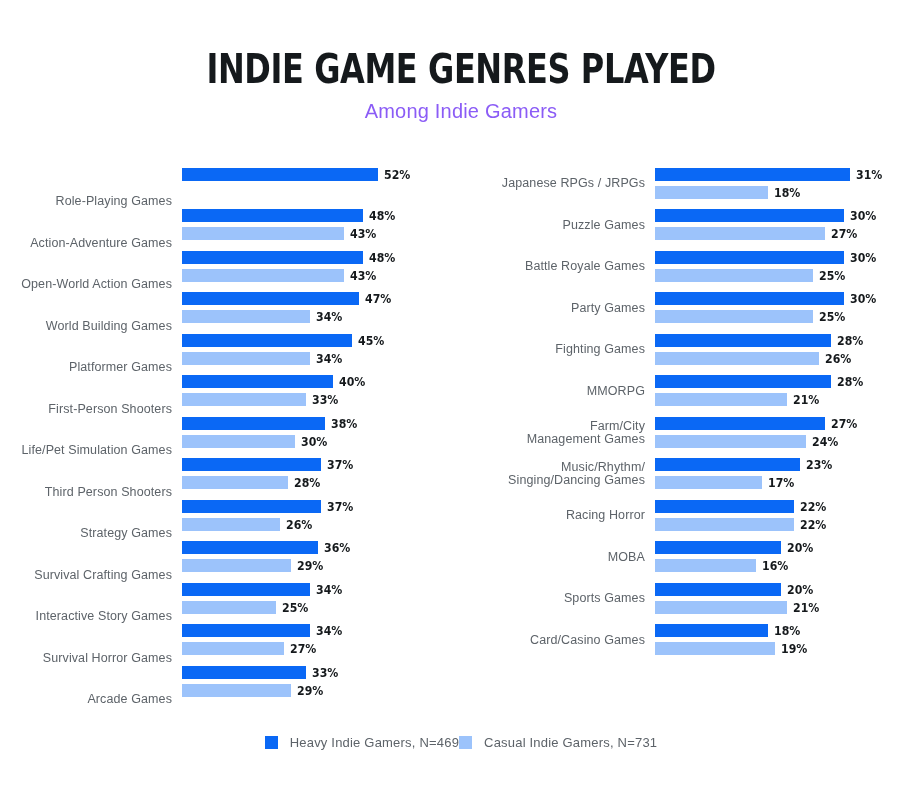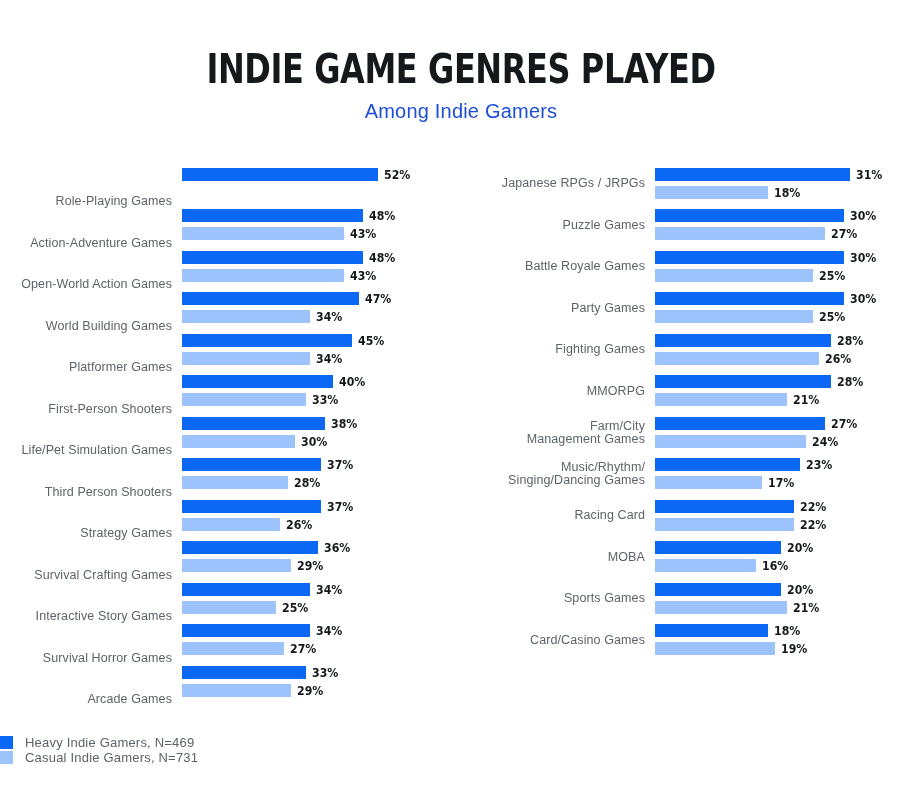--- a/index.html
+++ b/index.html
@@ -35,21 +35,21 @@
     color: #15191c;
     text-transform: uppercase;
     transform: scaleX(0.80);
     transform-origin: center;
     line-height: 1.05;
     white-space: nowrap;
   }
   .subtitle {
     margin-top: 10px;
     font-size: 20px;
-    color: #1d4ed8;
+    color: #8b5cf6;
     font-weight: 400;
     letter-spacing: 0.2px;
   }
 
   
   .columns {
     position: absolute;
     top: 163px;
     left: 0;
     width: 922px;
@@ -110,21 +110,21 @@
     white-space: nowrap;
   }
 
   
   .legend {
     position: absolute;
     top: 735px;
     left: 0;
     width: 922px;
     display: flex;
-    flex-direction: column;
+    flex-direction: row;
     justify-content: center;
   }
   .legend-item {
     display: flex;
     flex-direction: row;
     align-items: center;
   }
   .legend-swatch {
     width: 13px;
     height: 13px;
@@ -419,21 +419,21 @@
               <div class="bar heavy" style="width: 144.9px;"></div>
               <div class="bar-val">23%</div>
             </div>
             <div class="bar-row">
               <div class="bar casual" style="width: 107.1px;"></div>
               <div class="bar-val">17%</div>
             </div>
           </div>
         </div>
         <div class="grp">
-          <div class="grp-label">Racing Card</div>
+          <div class="grp-label">Racing Horror</div>
           <div class="bars">
             <div class="bar-row">
               <div class="bar heavy" style="width: 138.6px;"></div>
               <div class="bar-val">22%</div>
             </div>
             <div class="bar-row">
               <div class="bar casual" style="width: 138.6px;"></div>
               <div class="bar-val">22%</div>
             </div>
           </div>

